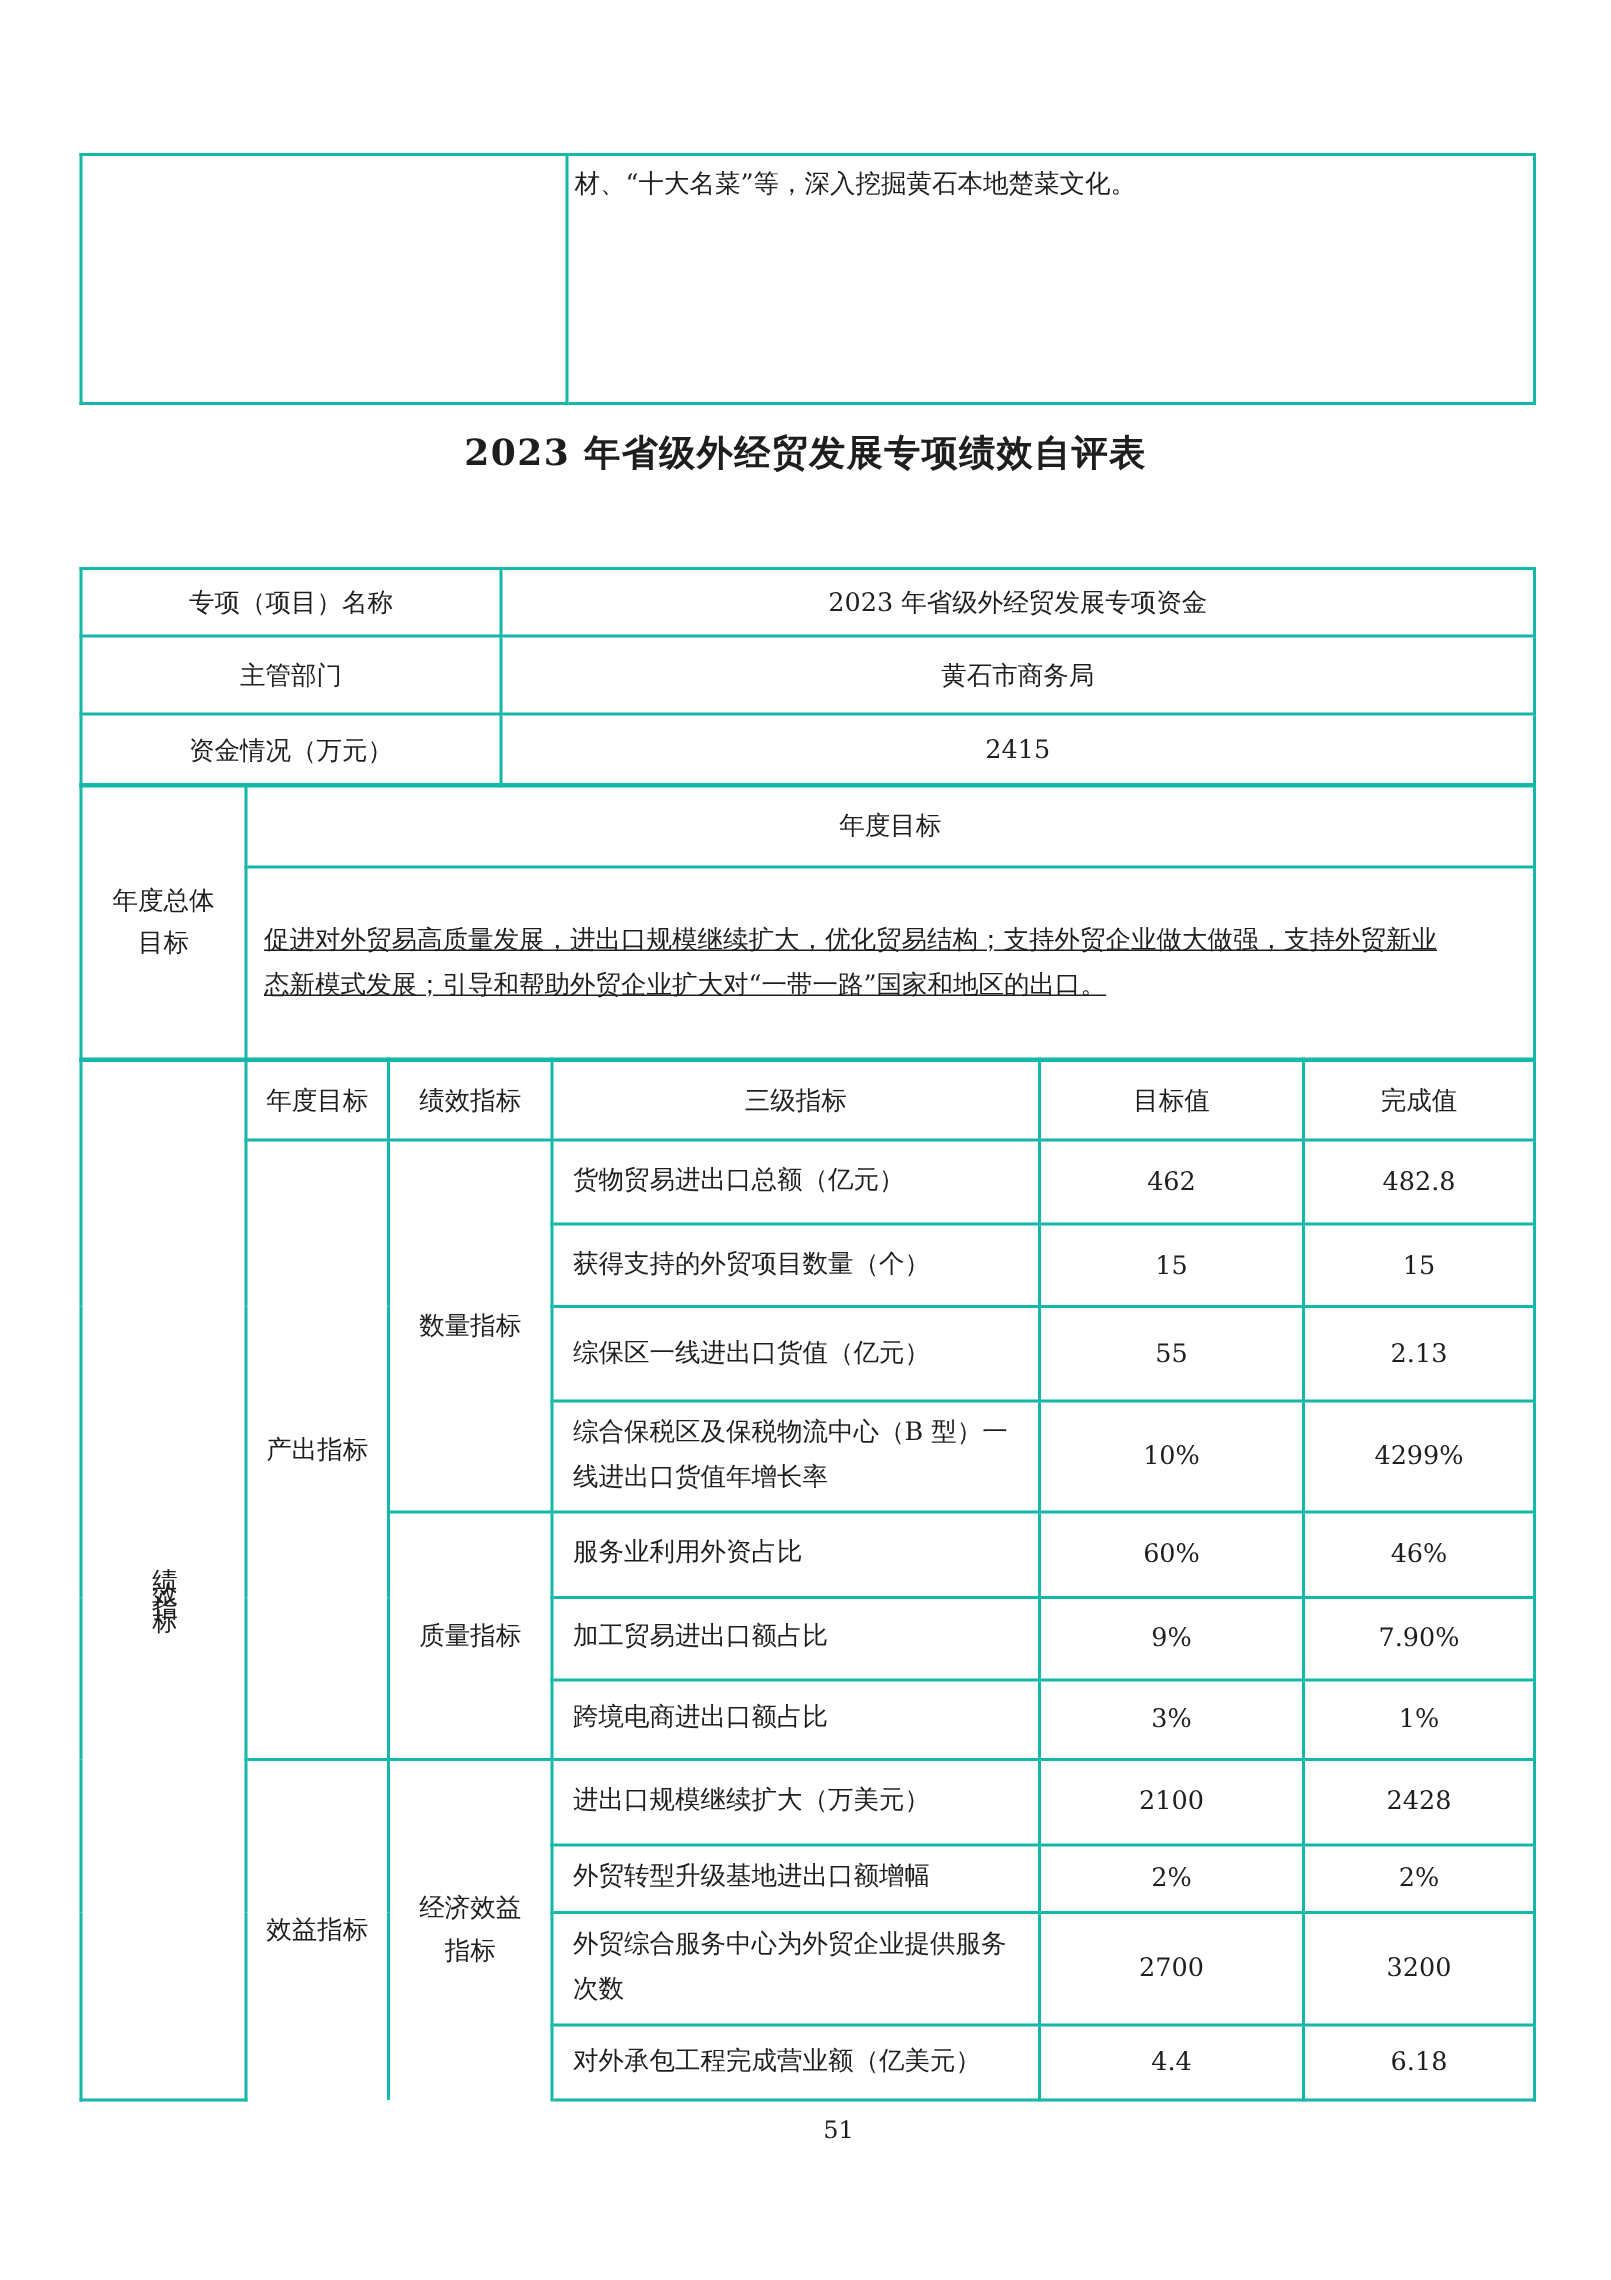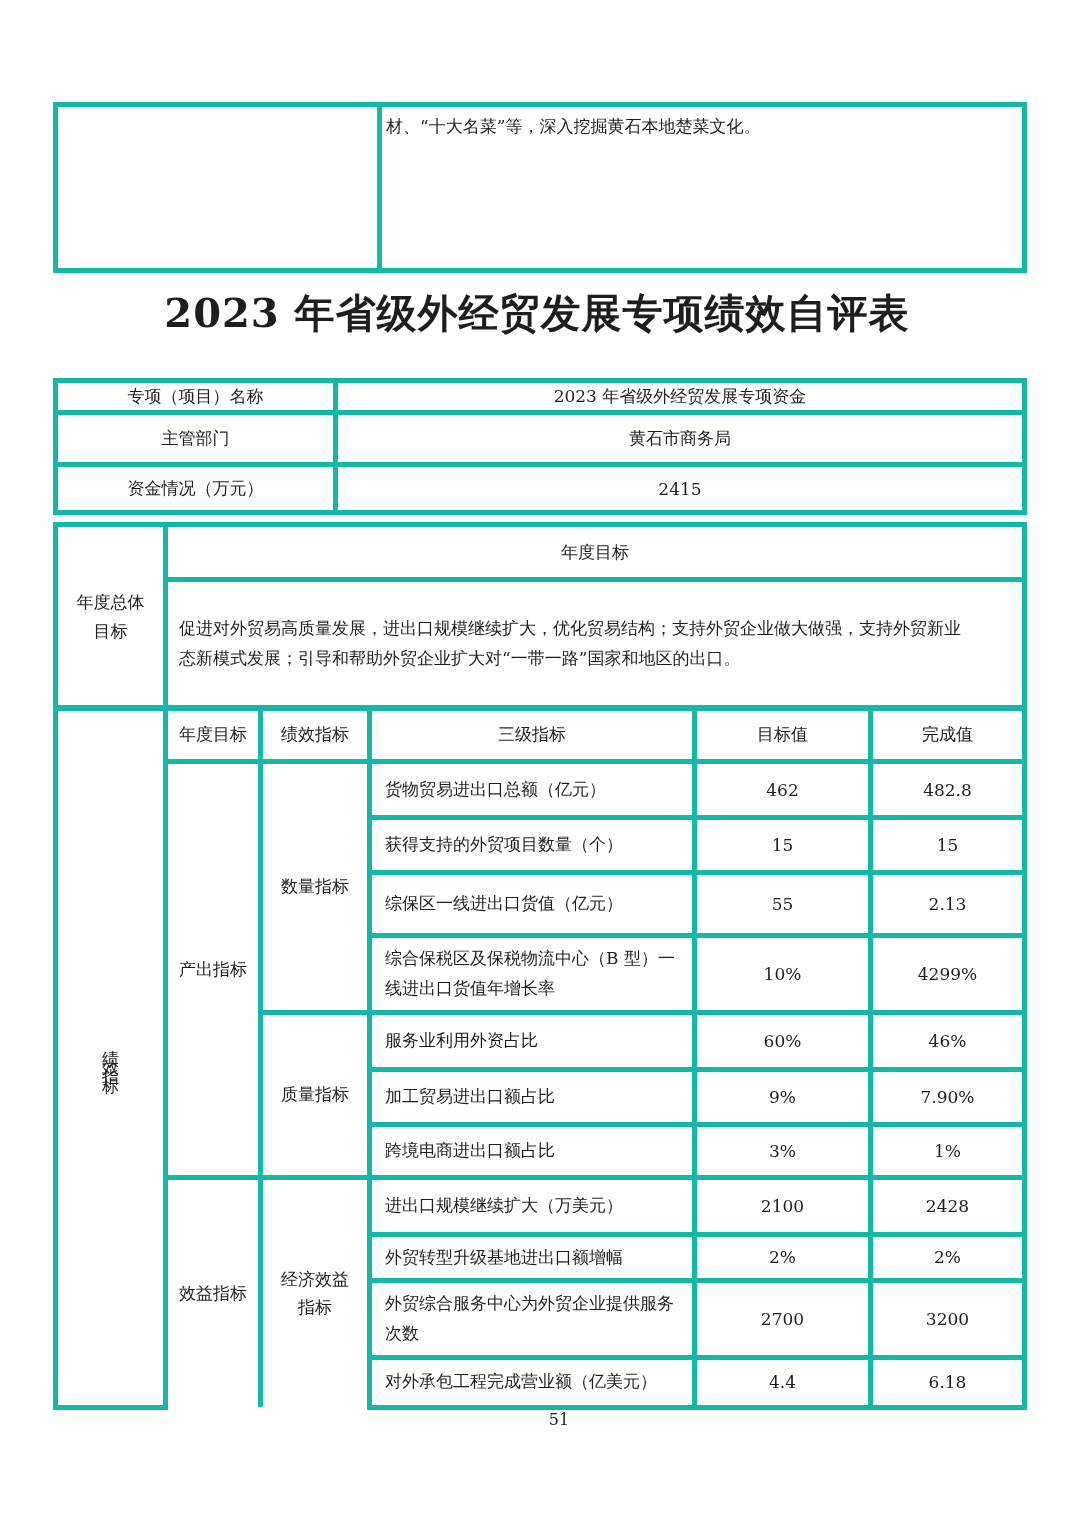--- a/index.html
+++ b/index.html
@@ -10,40 +10,40 @@
     font-family:"DejaVu Serif","Liberation Serif",serif;
     color:#1e1e1e;
     overflow:hidden;
   }
   table.tbl {
     position:absolute;
     border-collapse:collapse;
     table-layout:fixed;
   }
   .tbl td {
-    border:5px solid #14b8a6;
+    border:2px solid #14b8a6;
     font-size:17px;
     text-align:center;
     vertical-align:middle;
     padding:0;
     overflow:hidden;
   }
   
   .frag-right {
     text-align:left !important;
     vertical-align:top !important;
     padding:7px 10px 0 4px !important;
     line-height:1.5;
   }
   
   .title {
     position:absolute;
     top:286px; left:0; width:100%;
     text-align:center;
-    font-size:40px;
+    font-size:24px;
     font-weight:bold;
     letter-spacing:1px;
     font-family:"DejaVu Serif","Liberation Serif",serif;
   }
   
   .goal-text {
     text-align:left !important;
     padding:8px 50px 8px 11px !important;
     line-height:1.75;
   }
@@ -89,21 +89,21 @@
     </table>
 
   <div class="title">2023 年省级外经贸发展专项绩效自评表</div>
 
   <table class="tbl" style="left:53px; top:378px; width:969px;">
     <colgroup>
         <col style="width:280px">
         <col style="width:689px">
       </colgroup>
     <tbody>
-        <tr style="height:32px;">
+        <tr style="height:45px;">
       <td>专项（项目）名称</td>
       <td>2023 年省级外经贸发展专项资金</td>
     </tr>
     <tr style="height:52px;">
       <td>主管部门</td>
       <td>黄石市商务局</td>
     </tr>
     <tr style="height:48px;">
       <td>资金情况（万元）</td>
       <td>2415</td>
@@ -116,21 +116,21 @@
         <col style="width:110px">
         <col style="width:859px">
       </colgroup>
     <tbody>
         <tr style="height:55px;">
       <td rowspan="2">
         <span class="wrap72">年度总体目标</span>
       </td>
       <td>年度目标</td>
     </tr>
-    <tr style="height:129px;">
+    <tr style="height:129px;text-decoration:underline;">
       <td class="goal-text">促进对外贸易高质量发展，进出口规模继续扩大，优化贸易结构；支持外贸企业做大做强，支持外贸新业态新模式发展；引导和帮助外贸企业扩大对“一带一路”国家和地区的出口。</td>
     </tr>
   </tbody>
     </table>
 
   <table class="tbl" style="left:53px; top:705px; width:969px;">
     <colgroup>
       <col style="width:110px">
         <col style="width:95px">
         <col style="width:109px">

